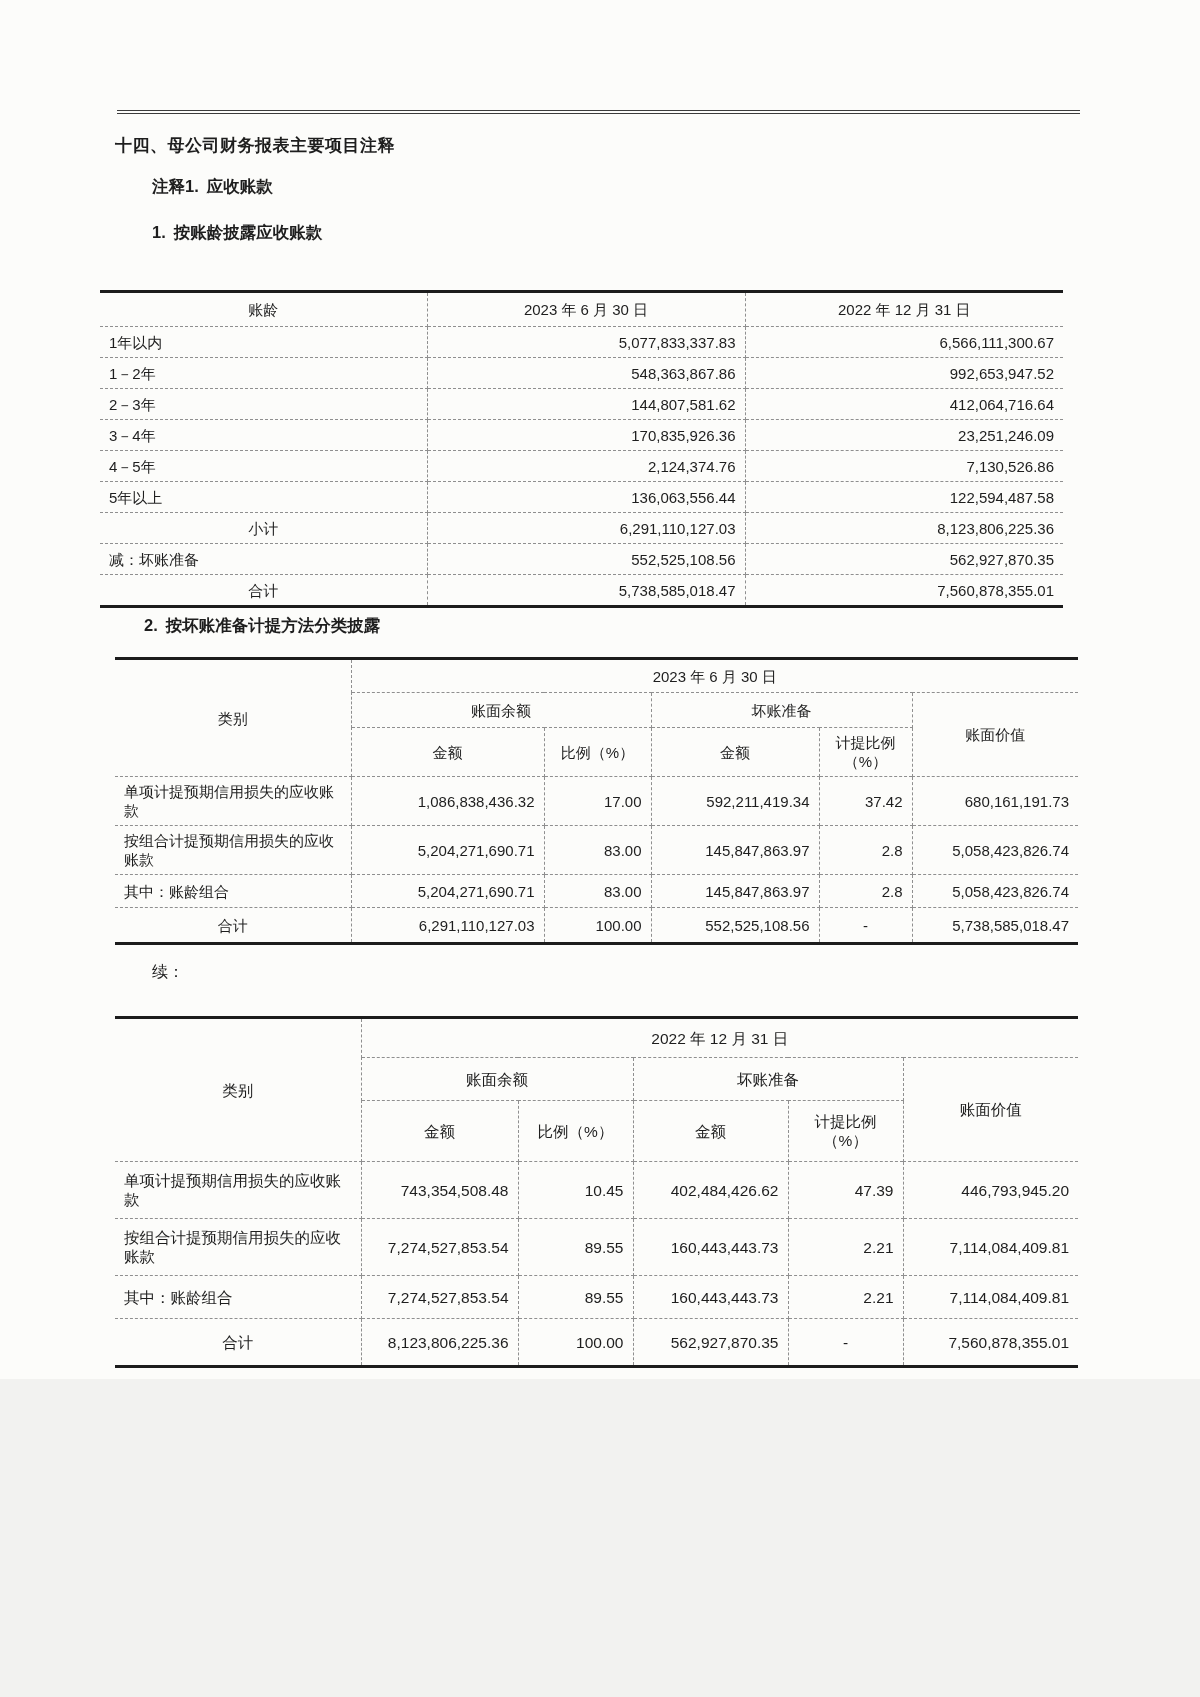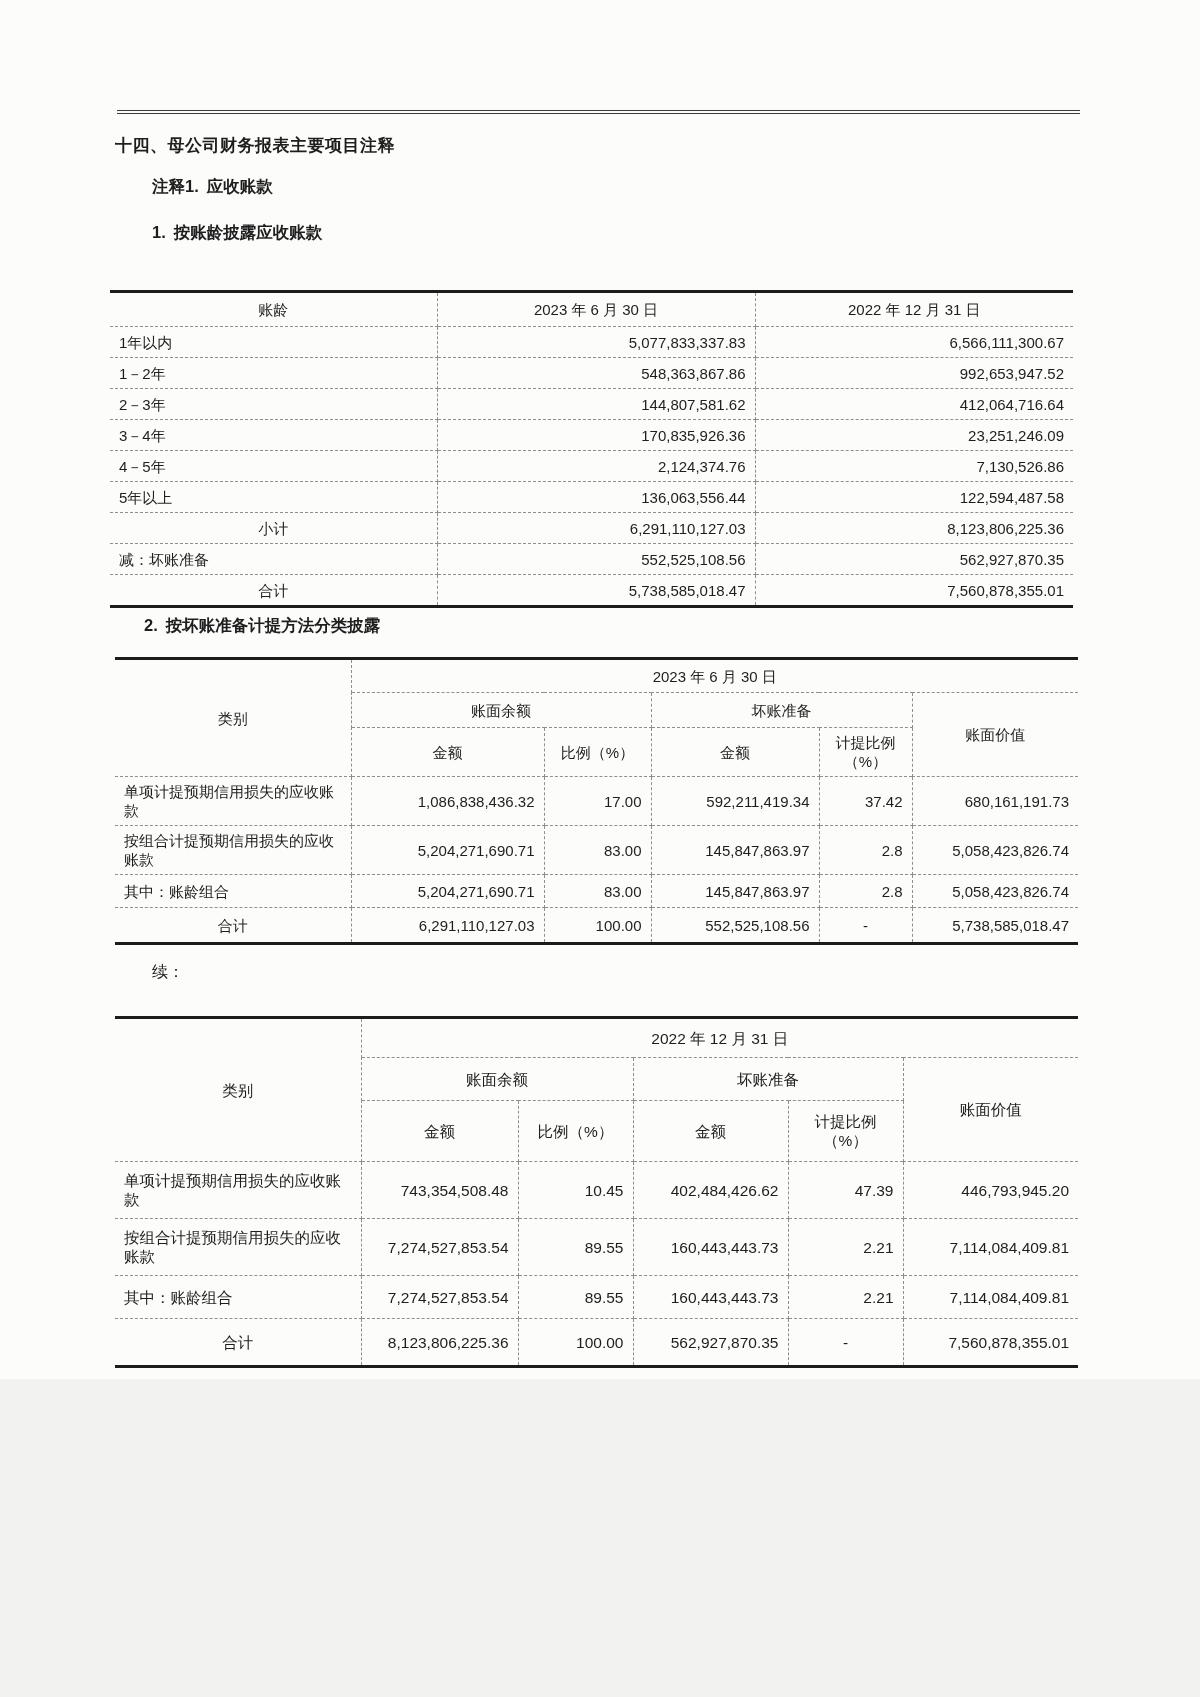--- a/index.html
+++ b/index.html
@@ -26,21 +26,21 @@
     border-top:3px solid #1c1c1c; border-bottom:3px solid #1c1c1c; }
   th,td { border:1px dashed #8f8f8f; font-weight:normal; padding:0 6px;
     vertical-align:middle; line-height:19px; overflow:hidden; }
   th:first-child, td:first-child { border-left:none; }
   th:last-child,  td:last-child  { border-right:none; }
   th { text-align:center; }
   td.lbl { text-align:left; padding-left:9px; }
   td.ctr { text-align:center; }
   td.num { text-align:right; padding-right:9px; }
 
-  .t1 { left:110px; top:290px; width:963px; font-size:15px; }
+  .t1 { left:100px; top:290px; width:963px; font-size:15px; }
   .t1 thead th { height:33px; }
   .t1 tbody td { height:30px; }
 
   .t2 { left:115px; top:657px; width:963px; font-size:15px; }
   .t2 tr.hr1 th { height:32px; }
   .t2 tr.hr2 th { height:34px; }
   .t2 tr.hr3 th { height:48px; }
   .t2 tbody tr:nth-child(1) td, .t2 tbody tr:nth-child(2) td { height:48px; }
   .t2 tbody tr:nth-child(3) td { height:32px; }
   .t2 tbody tr:nth-child(4) td { height:34px; }

